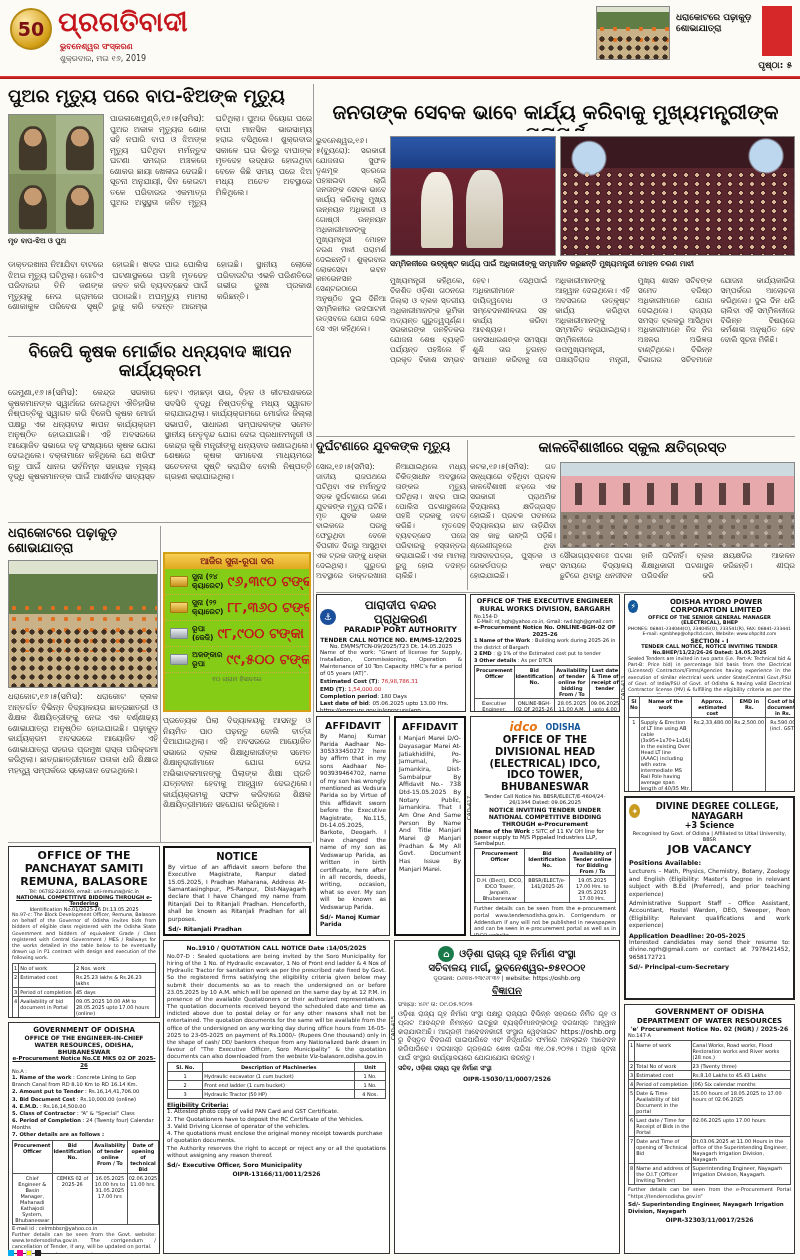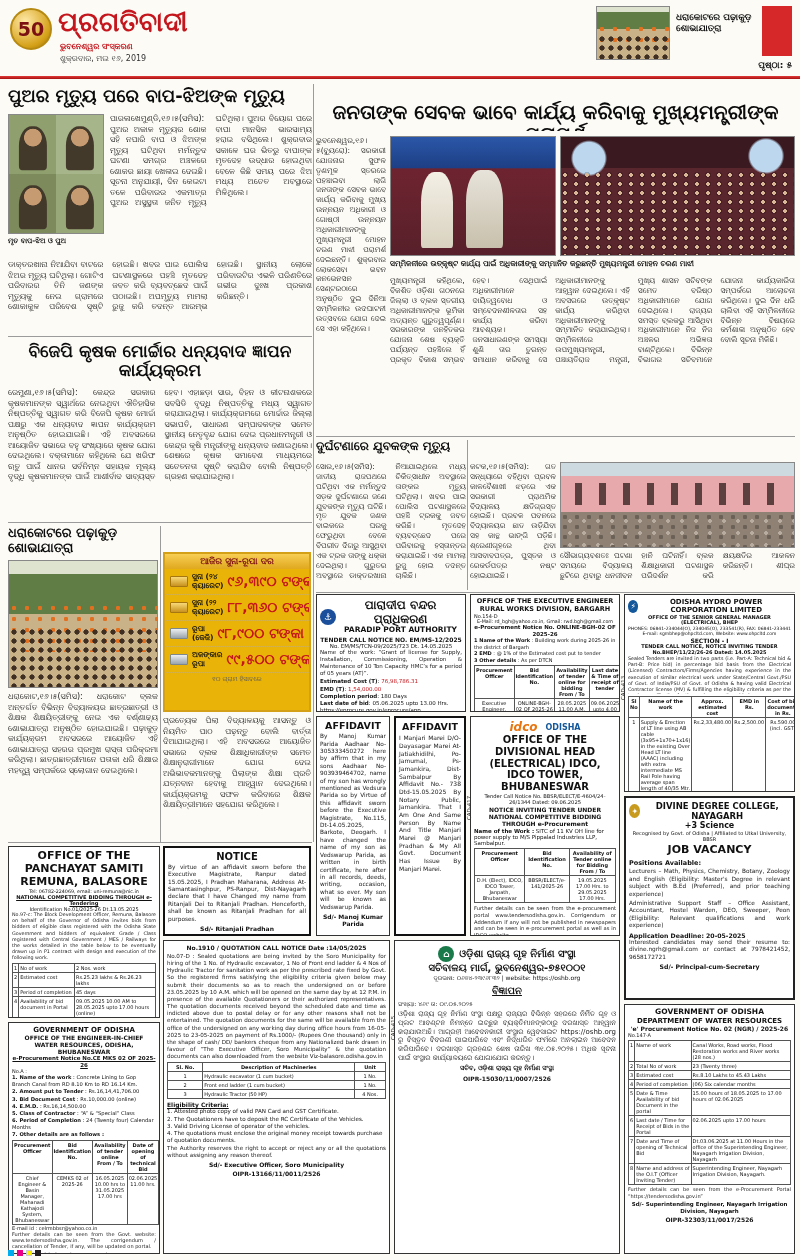--- a/index.html
+++ b/index.html
@@ -11,21 +11,21 @@
 .bt{font-size:8px;line-height:1.32;text-align:justify;color:#1d1d1d;overflow:hidden}
 .c2{column-count:2;column-gap:9px}
 .c3{column-count:3;column-gap:9px}
 .c5{column-count:5;column-gap:8px}
 .cap{font-size:7px;font-weight:bold;line-height:1.25;color:#101010;overflow:hidden}
 .red{color:#c4161c}
 .photo{position:absolute;overflow:hidden;background:#cfcfcf;border:1px solid #888}
 .box{position:absolute;background:#fff;border:1px solid #333;overflow:hidden;padding:3px}
 .bh{font-weight:bold;text-align:center;line-height:1.18}
 .bj{text-align:justify;line-height:1.28;color:#1a1a1a}
-.sgn{text-align:center;font-weight:bold;font-size:6px;line-height:1.2;margin-top:2px}
+.sgn{text-align:left;font-weight:bold;font-size:6px;line-height:1.2;margin-top:2px}
 .oipr{text-align:center;font-weight:bold;font-size:6px;margin-top:2px}
 table.nt{width:100%;border-collapse:collapse;margin-top:2px}
 table.nt th,table.nt td{border:1px solid #555;font-size:5px;line-height:1.2;padding:1px;text-align:center;vertical-align:top}
 .dh{position:absolute;height:1px;background:#9b9b9b}
 .dv{position:absolute;width:1px;background:#9b9b9b}
 .vcode{position:absolute;font-size:5.5px;color:#333;transform:rotate(-90deg);transform-origin:left top;white-space:nowrap}
 
 #mast-logo{left:10px;top:8px;width:42px;height:42px;border-radius:50%;background:radial-gradient(circle at 35% 30%,#ffe9a8,#d4a017 70%,#8f6a08);display:flex;align-items:center;justify-content:center;color:#7c1113;font-weight:bold;font-size:19px;border:2px solid #b68a12}
 #paper-name{left:58px;top:8px;font-size:27px;font-weight:bold;color:#c4161c;line-height:1}
 #edition{left:60px;top:42px;font-size:8px;color:#c4161c;font-weight:bold}
@@ -46,21 +46,21 @@
 .ph-cm::after{content:"";position:absolute;left:46%;top:28%;width:22%;height:66%;background:linear-gradient(#e7e3da,#c8c0ac);border-radius:40% 40% 6% 6%}
 .ph-hall{background:radial-gradient(circle at 12% 18%,#bcd7ee 0 7%,transparent 8%),radial-gradient(circle at 88% 16%,#bcd7ee 0 7%,transparent 8%),linear-gradient(180deg,#3a1a20 0 26%,#5a262e 26% 100%)}
 .ph-hall::after{content:"";position:absolute;inset:30% 0 0 0;background-image:radial-gradient(circle at 4px 3px,#d9b695 0 1.6px,rgba(0,0,0,.18) 2px 3px,transparent 3.2px);background-size:11px 9px}
 .ph-procession{background:linear-gradient(180deg,#dde3cf 0 10%,#5f7d45 10% 42%,#c9b287 42% 100%)}
 .ph-procession::before{content:"";position:absolute;inset:34% 0 28% 0;background-image:radial-gradient(circle at 5px 4px,#e2701f 0 2px,transparent 2.4px);background-size:13px 11px}
 .ph-procession::after{content:"";position:absolute;inset:52% 0 0 0;background-image:radial-gradient(circle at 5px 5px,#3f2f23 0 2.4px,transparent 2.8px);background-size:9px 9px}
 .ph-school{background:linear-gradient(180deg,#cddbe0 0 16%,#e8a9ad 16% 58%,#8f8274 58% 100%)}
 .ph-school::before{content:"";position:absolute;left:6%;right:6%;top:24%;height:26%;background:repeating-linear-gradient(90deg,#5c3f3f 0 7px,transparent 7px 24px)}
 .ph-school::after{content:"";position:absolute;inset:60% 0 0 0;background-image:radial-gradient(circle at 4px 4px,#6b6156 0 2px,transparent 2.5px),radial-gradient(circle at 9px 8px,#b8aca0 0 1.6px,transparent 2px);background-size:12px 10px,14px 12px}
 
-#gold-box{left:163px;top:552px;width:148px;height:160px;border:2px solid #d4a017;background:#eab308;position:absolute;overflow:hidden}
+#gold-box{left:163px;top:552px;width:148px;height:160px;border:2px solid #d4a017;background:#84cc16;position:absolute;overflow:hidden}
 #gold-title{background:linear-gradient(#f7ce53,#e0a81f);color:#7c1113;font-weight:bold;font-size:9px;text-align:center;padding:2px 0}
 .grow{display:flex;align-items:center;gap:4px;padding:4px 5px;border-bottom:1px dotted #cfae4a}
 .gi{width:18px;height:11px;background:linear-gradient(#f8d978,#c8921e);border:1px solid #a67612;border-radius:1px;flex:0 0 auto}
 .si{background:linear-gradient(#eceff1,#9aa4ab);border-color:#7d878e}
 .glab{font-size:7.5px;font-weight:bold;flex:1 1 auto;line-height:1.1}
 .gval{font-size:14px;font-weight:bold;color:#c4161c;white-space:nowrap}
 .gnote{font-size:6.5px;color:#555;text-align:center;padding-top:2px}
 
 .logo-circ{display:inline-flex;align-items:center;justify-content:center;border-radius:50%;color:#fff;font-weight:bold}
 .mini-marks{position:absolute;left:8px;top:1250px;display:flex;gap:3px}
@@ -134,20 +134,21 @@
       <span class="gi si"></span>
       <span class="glab">ଅଳଙ୍କାର ରୂପା</span>
       <span class="gval">୯୯,୫୦୦ ଟଙ୍କା</span>
     </div>
     <div class="gnote">୧୦ ଗ୍ରାମ ହିସାବରେ</div>
   </div>
 
   <div class="abs hl" style="left:316px;top:440px;width:150px;height:18px;font-size:12px">ଦୁର୍ଘଟଣାରେ ଯୁବକଙ୍କ ମୃତ୍ୟୁ</div>
   <div class="abs bt c2" style="left:316px;top:462px;width:150px;height:126px;font-size:7.5px">ସୋର,୧୬।୫(ସମିସ): ଜାତୀୟ ରାଜପଥରେ ଘଟିଥିବା ଏକ ମର୍ମନ୍ତୁଦ ସଡ଼କ ଦୁର୍ଘଟଣାରେ ଜଣେ ଯୁବକଙ୍କ ମୃତ୍ୟୁ ଘଟିଛି। ମୃତ ଯୁବକ ଜଣକ ବାଇକରେ ଘରକୁ ଫେରୁଥିବା ବେଳେ ବିପରୀତ ଦିଗରୁ ଆସୁଥିବା ଏକ ଟ୍ରକ ତାଙ୍କୁ ଧକ୍କା ଦେଇଥିଲା। ଗୁରୁତର ଅବସ୍ଥାରେ ଡାକ୍ତରଖାନା ନିଆଯାଇଥିଲେ ମଧ୍ୟ ଚିକିତ୍ସାଧୀନ ଅବସ୍ଥାରେ ତାଙ୍କର ମୃତ୍ୟୁ ଘଟିଥିଲା। ଖବର ପାଇ ପୋଲିସ ଘଟଣାସ୍ଥଳରେ ପହଞ୍ଚି ଟ୍ରକକୁ ଜବତ କରିଛି। ମୃତଦେହ ବ୍ୟବଚ୍ଛେଦ ପରେ ପରିବାରକୁ ହସ୍ତାନ୍ତର କରାଯାଇଛି। ଏକ ମାମଲା ରୁଜୁ ହୋଇ ତଦନ୍ତ ଚାଲିଛି।</div>
 
+  <div class="abs hl" style="left:470px;top:440px;width:325px;height:18px;font-size:14px;text-align:center">କାଳବୈଶାଖୀରେ ସ୍କୁଲ କ୍ଷତିଗ୍ରସ୍ତ</div>
   <div class="abs bt" style="left:470px;top:462px;width:86px;height:126px;font-size:7.5px">କଟକ,୧୬।୫(ସମିସ): ଗତ ସନ୍ଧ୍ୟାରେ ବହିଥିବା ପ୍ରବଳ କାଳବୈଶାଖୀ ଝଡ଼ରେ ଏକ ସରକାରୀ ପ୍ରାଥମିକ ବିଦ୍ୟାଳୟ କ୍ଷତିଗ୍ରସ୍ତ ହୋଇଛି। ପ୍ରବଳ ପବନରେ ବିଦ୍ୟାଳୟର ଛାତ ଉଡ଼ିଯିବା ସହ କାନ୍ଥ ଭାଙ୍ଗି ପଡ଼ିଛି। ଶ୍ରେଣୀଗୃହରେ ଥିବା ଆସବାବପତ୍ର, ପୁସ୍ତକ ଓ ରେକର୍ଡପତ୍ର ନଷ୍ଟ ହୋଇଯାଇଛି।</div>
   <div class="photo ph-school" style="left:560px;top:462px;width:235px;height:86px"></div>
   <div class="abs bt c3" style="left:560px;top:551px;width:235px;height:37px;font-size:7.5px">ସୌଭାଗ୍ୟବଶତଃ ଘଟଣା ସମୟରେ ବିଦ୍ୟାଳୟ ଛୁଟିରେ ଥିବାରୁ ଧନଜୀବନ ହାନି ଘଟିନାହିଁ। ବ୍ଲକ ଶିକ୍ଷାଧିକାରୀ ଘଟଣାସ୍ଥଳ ପରିଦର୍ଶନ କରି କ୍ଷୟକ୍ଷତିର ଆକଳନ କରିଛନ୍ତି। ଶୀଘ୍ର ମରାମତି ପାଇଁ ପ୍ରତିଶ୍ରୁତି ଦିଆଯାଇଛି।</div>
   <div class="dh" style="left:316px;top:592px;width:479px"></div>
 
   <div class="box" style="left:316px;top:594px;width:150px;height:118px">
     <div style="display:flex;align-items:center;gap:3px">
       <span class="logo-circ" style="width:16px;height:16px;background:#1b4e9b;font-size:9px">⚓</span>
       <div style="flex:1">
         <div class="bh" style="font-size:12px">ପାରାଦୀପ ବନ୍ଦର ପ୍ରାଧିକରଣ</div>

